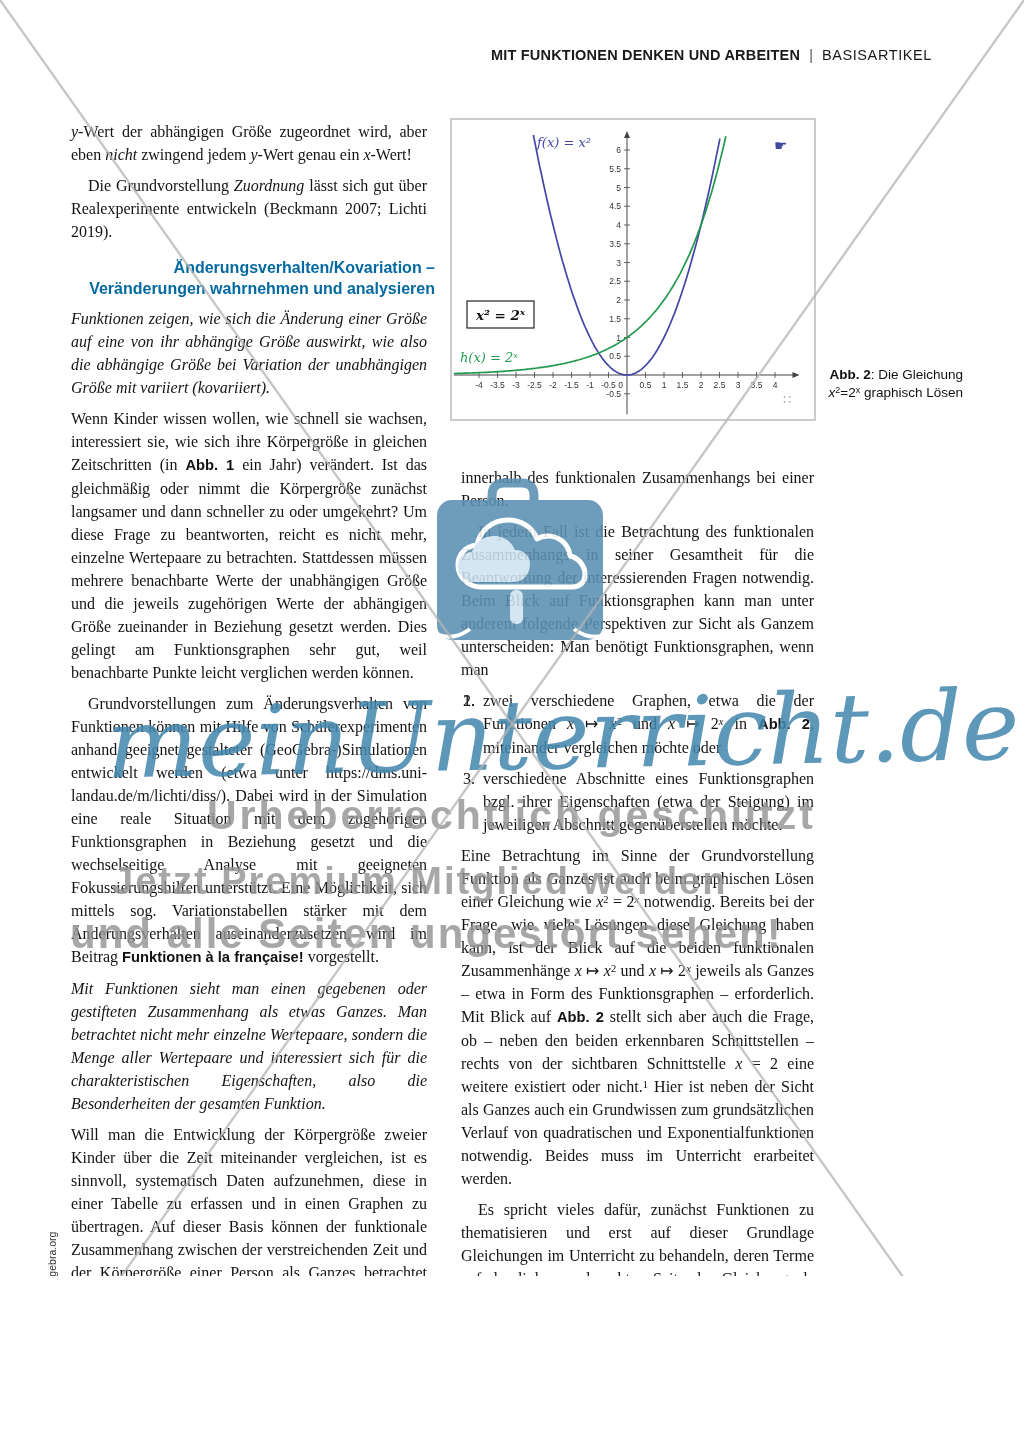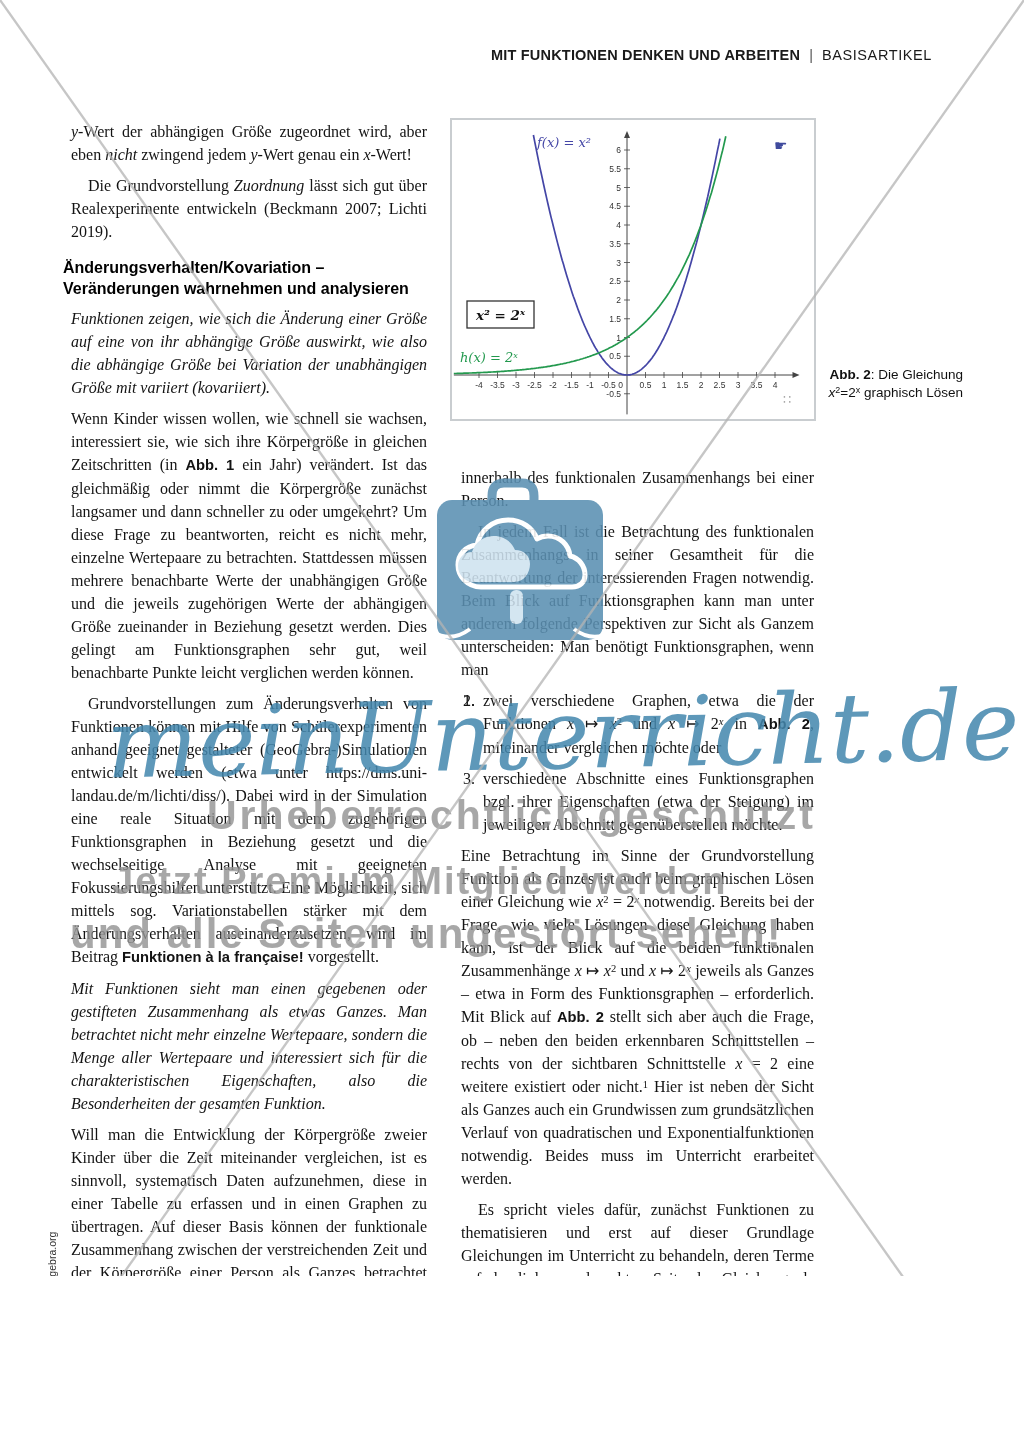--- a/index.html
+++ b/index.html
@@ -10,21 +10,21 @@
        font-size:14.5px;color:#1a1a1a;white-space:nowrap;}
   .hdr .b{font-weight:bold;letter-spacing:.2px;}
   .hdr .sep{margin:0 9px;color:#555;font-weight:normal;}
   .hdr .r{letter-spacing:.6px;}
   
   .col{position:absolute;text-align:justify;font-size:16px;line-height:23px;color:#131313;}
   .col p{margin:8px;}
   .col .ind{text-indent:17px;}
   .col .it{font-style:italic;}
   .col h3{font-family:"Liberation Sans",sans-serif;font-size:16px;line-height:21px;
-          margin:14px 0 3px 0;color:#000000;text-align:left;}
+          margin:14px 0 3px 0;color:#0369a1;text-align:right;}
   .col-left{left:63px;top:112px;width:372px;}
   .col-right{left:453px;top:458px;width:369px;}
   .bs{font-family:"Liberation Sans",sans-serif;font-weight:bold;font-size:.92em;}
   .li{position:relative;padding-left:22px;}
   .li .n{position:absolute;left:2px;}
   sup{font-size:.66em;line-height:0;position:relative;vertical-align:baseline;top:-.42em;}
   
   .chart{position:absolute;left:450px;top:118px;width:362px;height:299px;background:#fff;
          border:2px solid #c9cdd0;}
   .figcap{position:absolute;left:823px;top:366px;width:140px;

